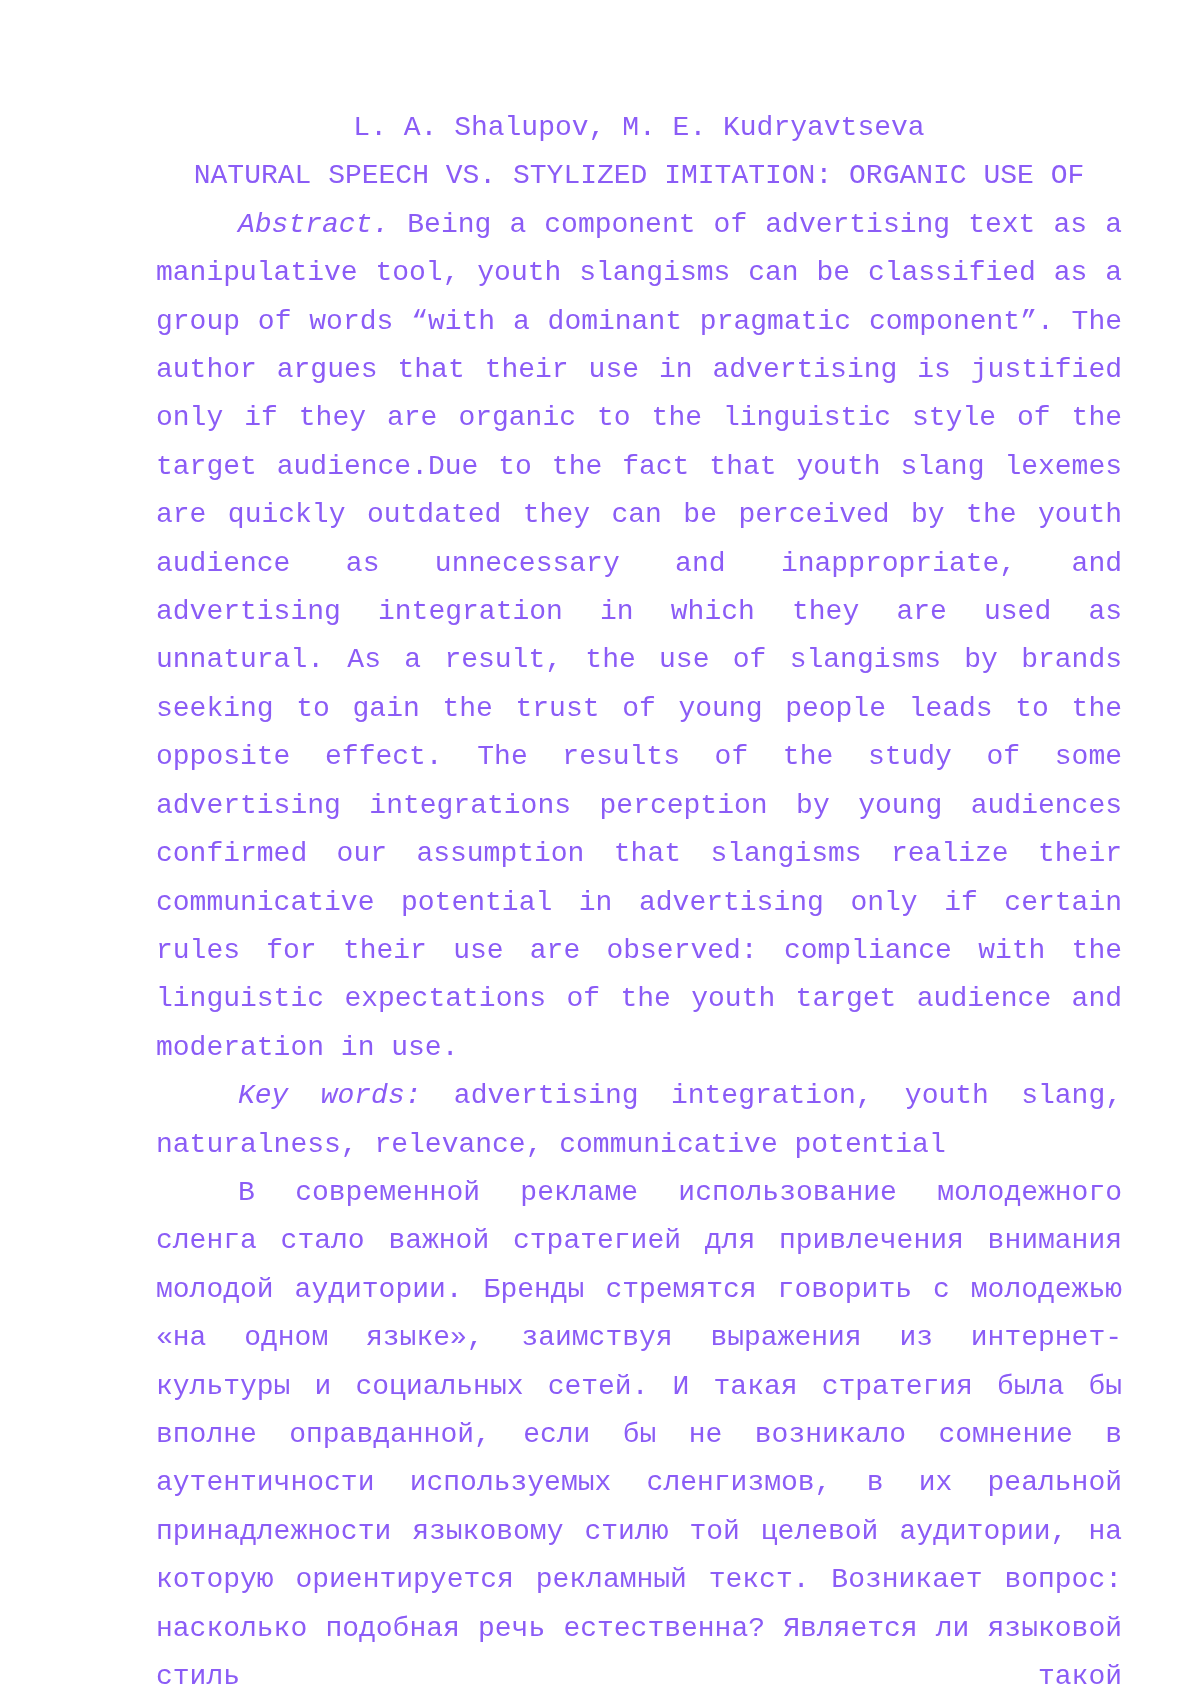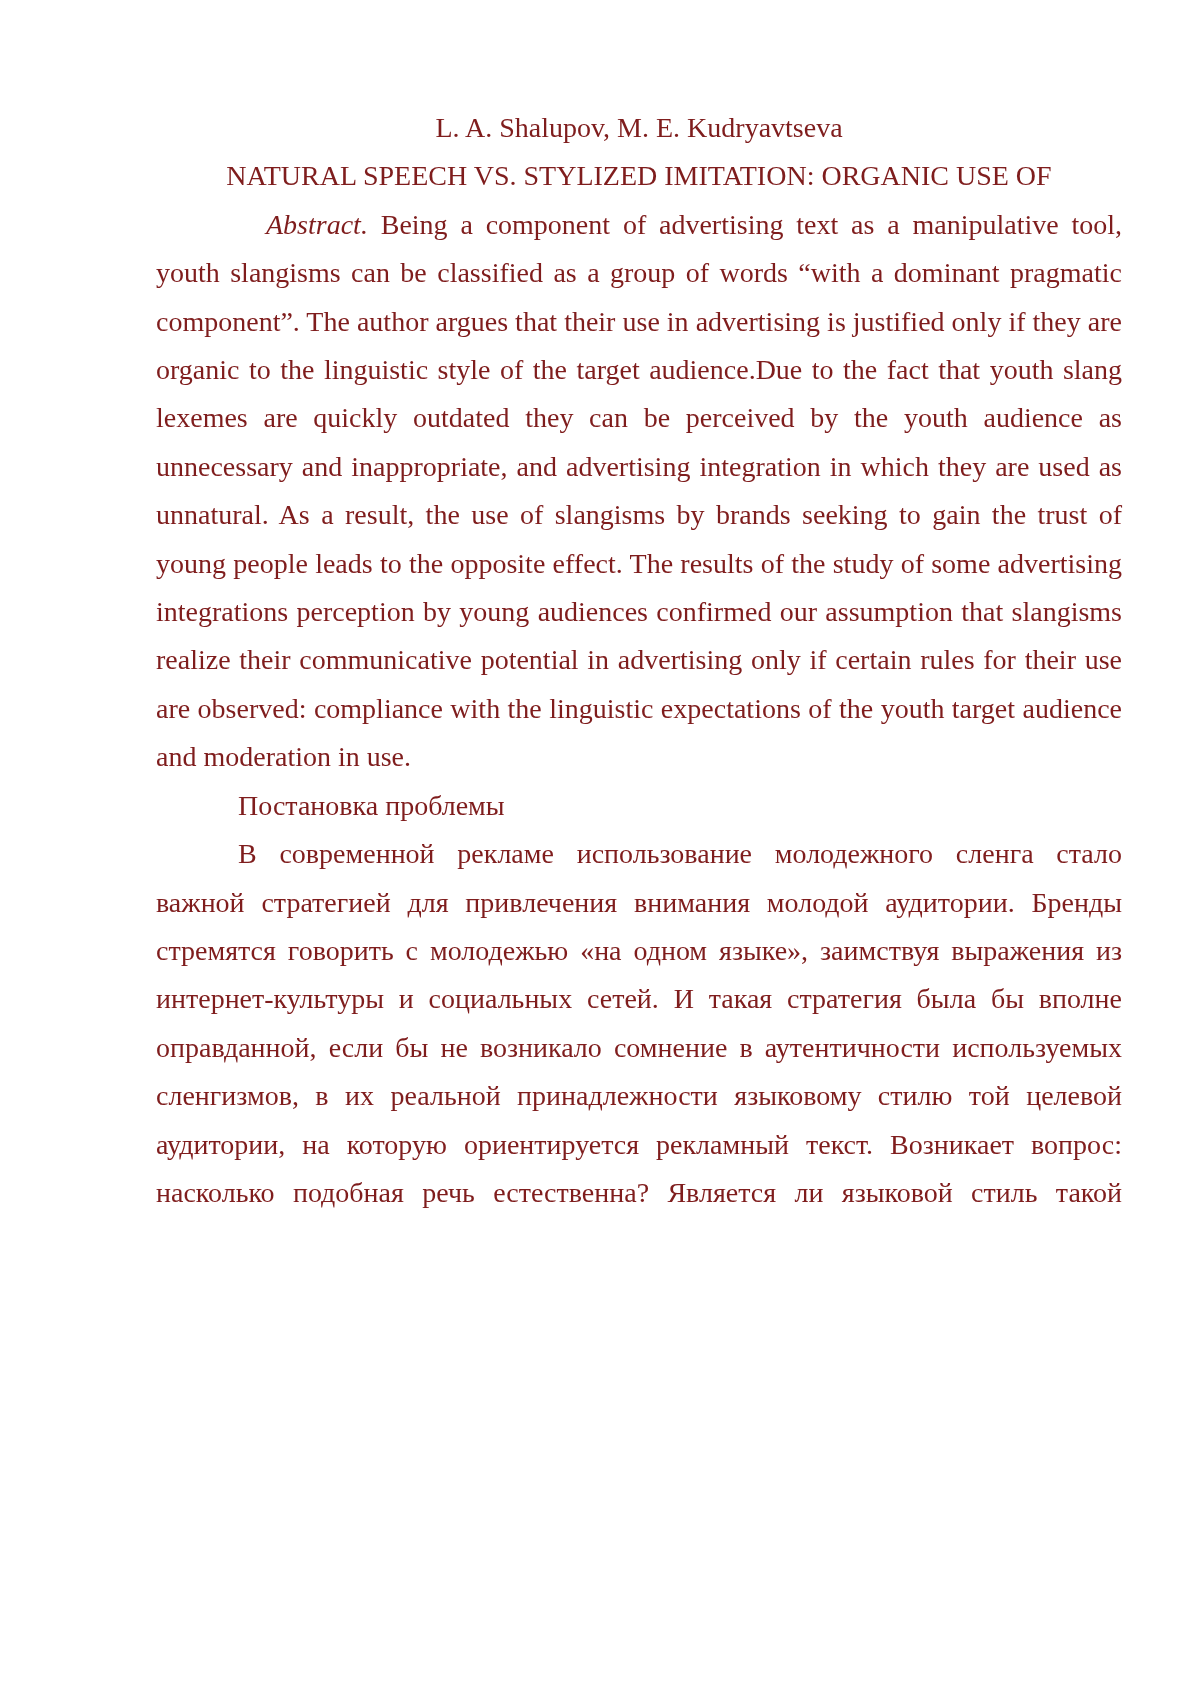--- a/index.html
+++ b/index.html
@@ -6,22 +6,22 @@
     margin: 0;
     padding: 0;
     background: #ffffff;
   }
   .page {
     position: relative;
     width: 1200px;
     height: 1697px;
     background: #ffffff;
     overflow: hidden;
-    font-family: Liberation Serif, serif;
-    color: #7f1d1d;
+    font-family: Liberation Mono, monospace;
+    color: #8b5cf6;
   }
   .content {
     margin-left: 156px;
     width: 966px;
     padding-top: 104px;
     font-size: 28px;
     line-height: 48.4px;
   }
   .content p, .content h1, .content h2 {
     margin: 0;
@@ -59,35 +59,34 @@
     text-indent: 82px;
     font-weight: bold;
     text-align: left;
   }
   .body-ru {
     margin-top: 0;
     text-align-last: justify;
   }
   em.run-in {
     font-style: italic;
-    margin-left: 28px;
   }
 </style>
 </head>
 <body>
 
 <div class="page">
   <div class="content">
 
     <p class="center">L. A. Shalupov, M. E. Kudryavtseva</p>
 
 
     <h1 class="center title"><span>NATURAL SPEECH VS. STYLIZED IMITATION: ORGANIC USE OF</span><br></h1>
 
     <p class="para abstract"><em class="run-in">Abstract.</em><span> Being a component of advertising text as a manipulative tool, youth slangisms can be classified as a group of words “with a dominant pragmatic component”. The author argues that their use in advertising is justified only if they are organic to the linguistic style of the target audience.Due to the fact that youth slang lexemes are quickly outdated they can be perceived by the youth audience as unnecessary and inappropriate, and advertising integration in which they are used as unnatural. As a result, the use of slangisms by brands seeking to gain the trust of young people leads to the opposite effect. The results of the study of some advertising integrations perception by young audiences confirmed our assumption that slangisms realize their communicative potential in advertising only if certain rules for their use are observed: compliance with the linguistic expectations of the youth target audience and moderation in use.</span></p>
 
+    <p class="para keywords"><em class="run-in">Key words:</em><span> advertising integration, youth slang, naturalness, relevance, communicative potential</span></p>
 
-    <h2 class="heading">Постановка проблемы</h2>
 
     <p class="para body-ru">В современной рекламе использование молодежного сленга стало важной стратегией для привлечения внимания молодой аудитории. Бренды стремятся говорить с молодежью «на одном языке», заимствуя выражения из интернет-культуры и социальных сетей. И такая стратегия была бы вполне оправданной, если бы не возникало сомнение в аутентичности используемых сленгизмов, в их реальной принадлежности языковому стилю той целевой аудитории, на которую ориентируется рекламный текст. Возникает вопрос: насколько подобная речь естественна? Является ли языковой стиль такой</p>
 
   </div>
 </div>
 
 </body></html>

